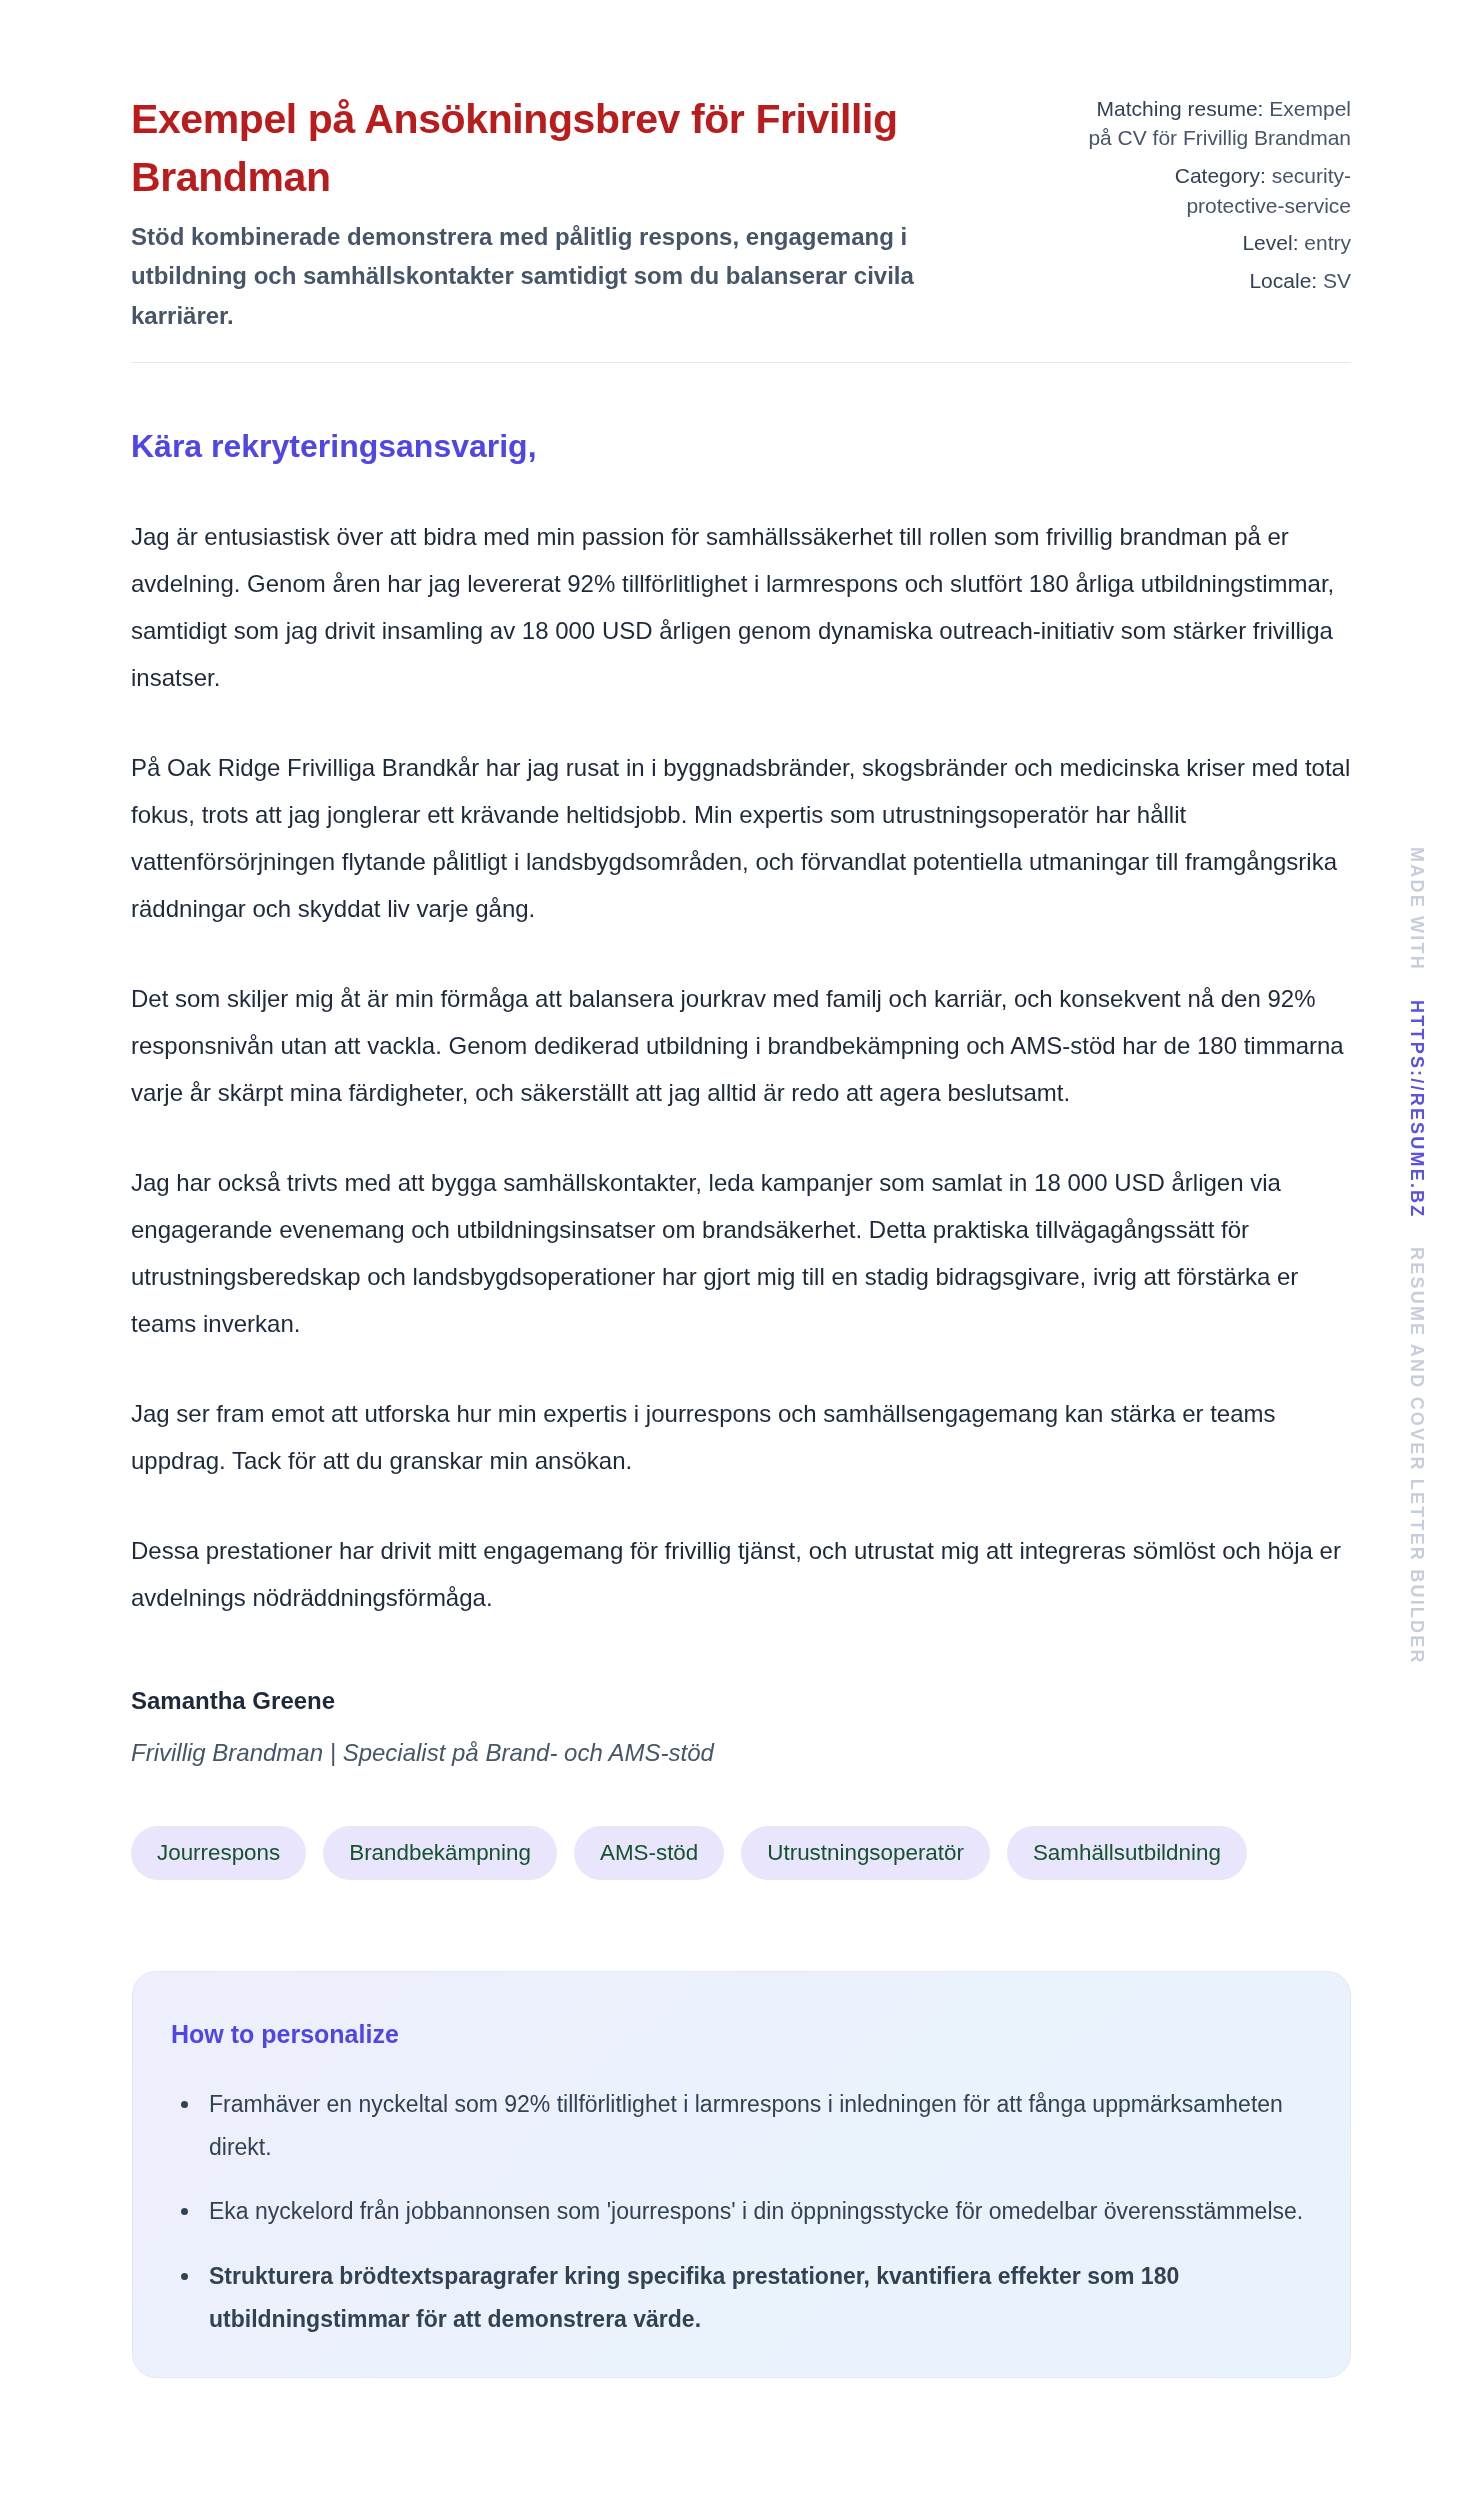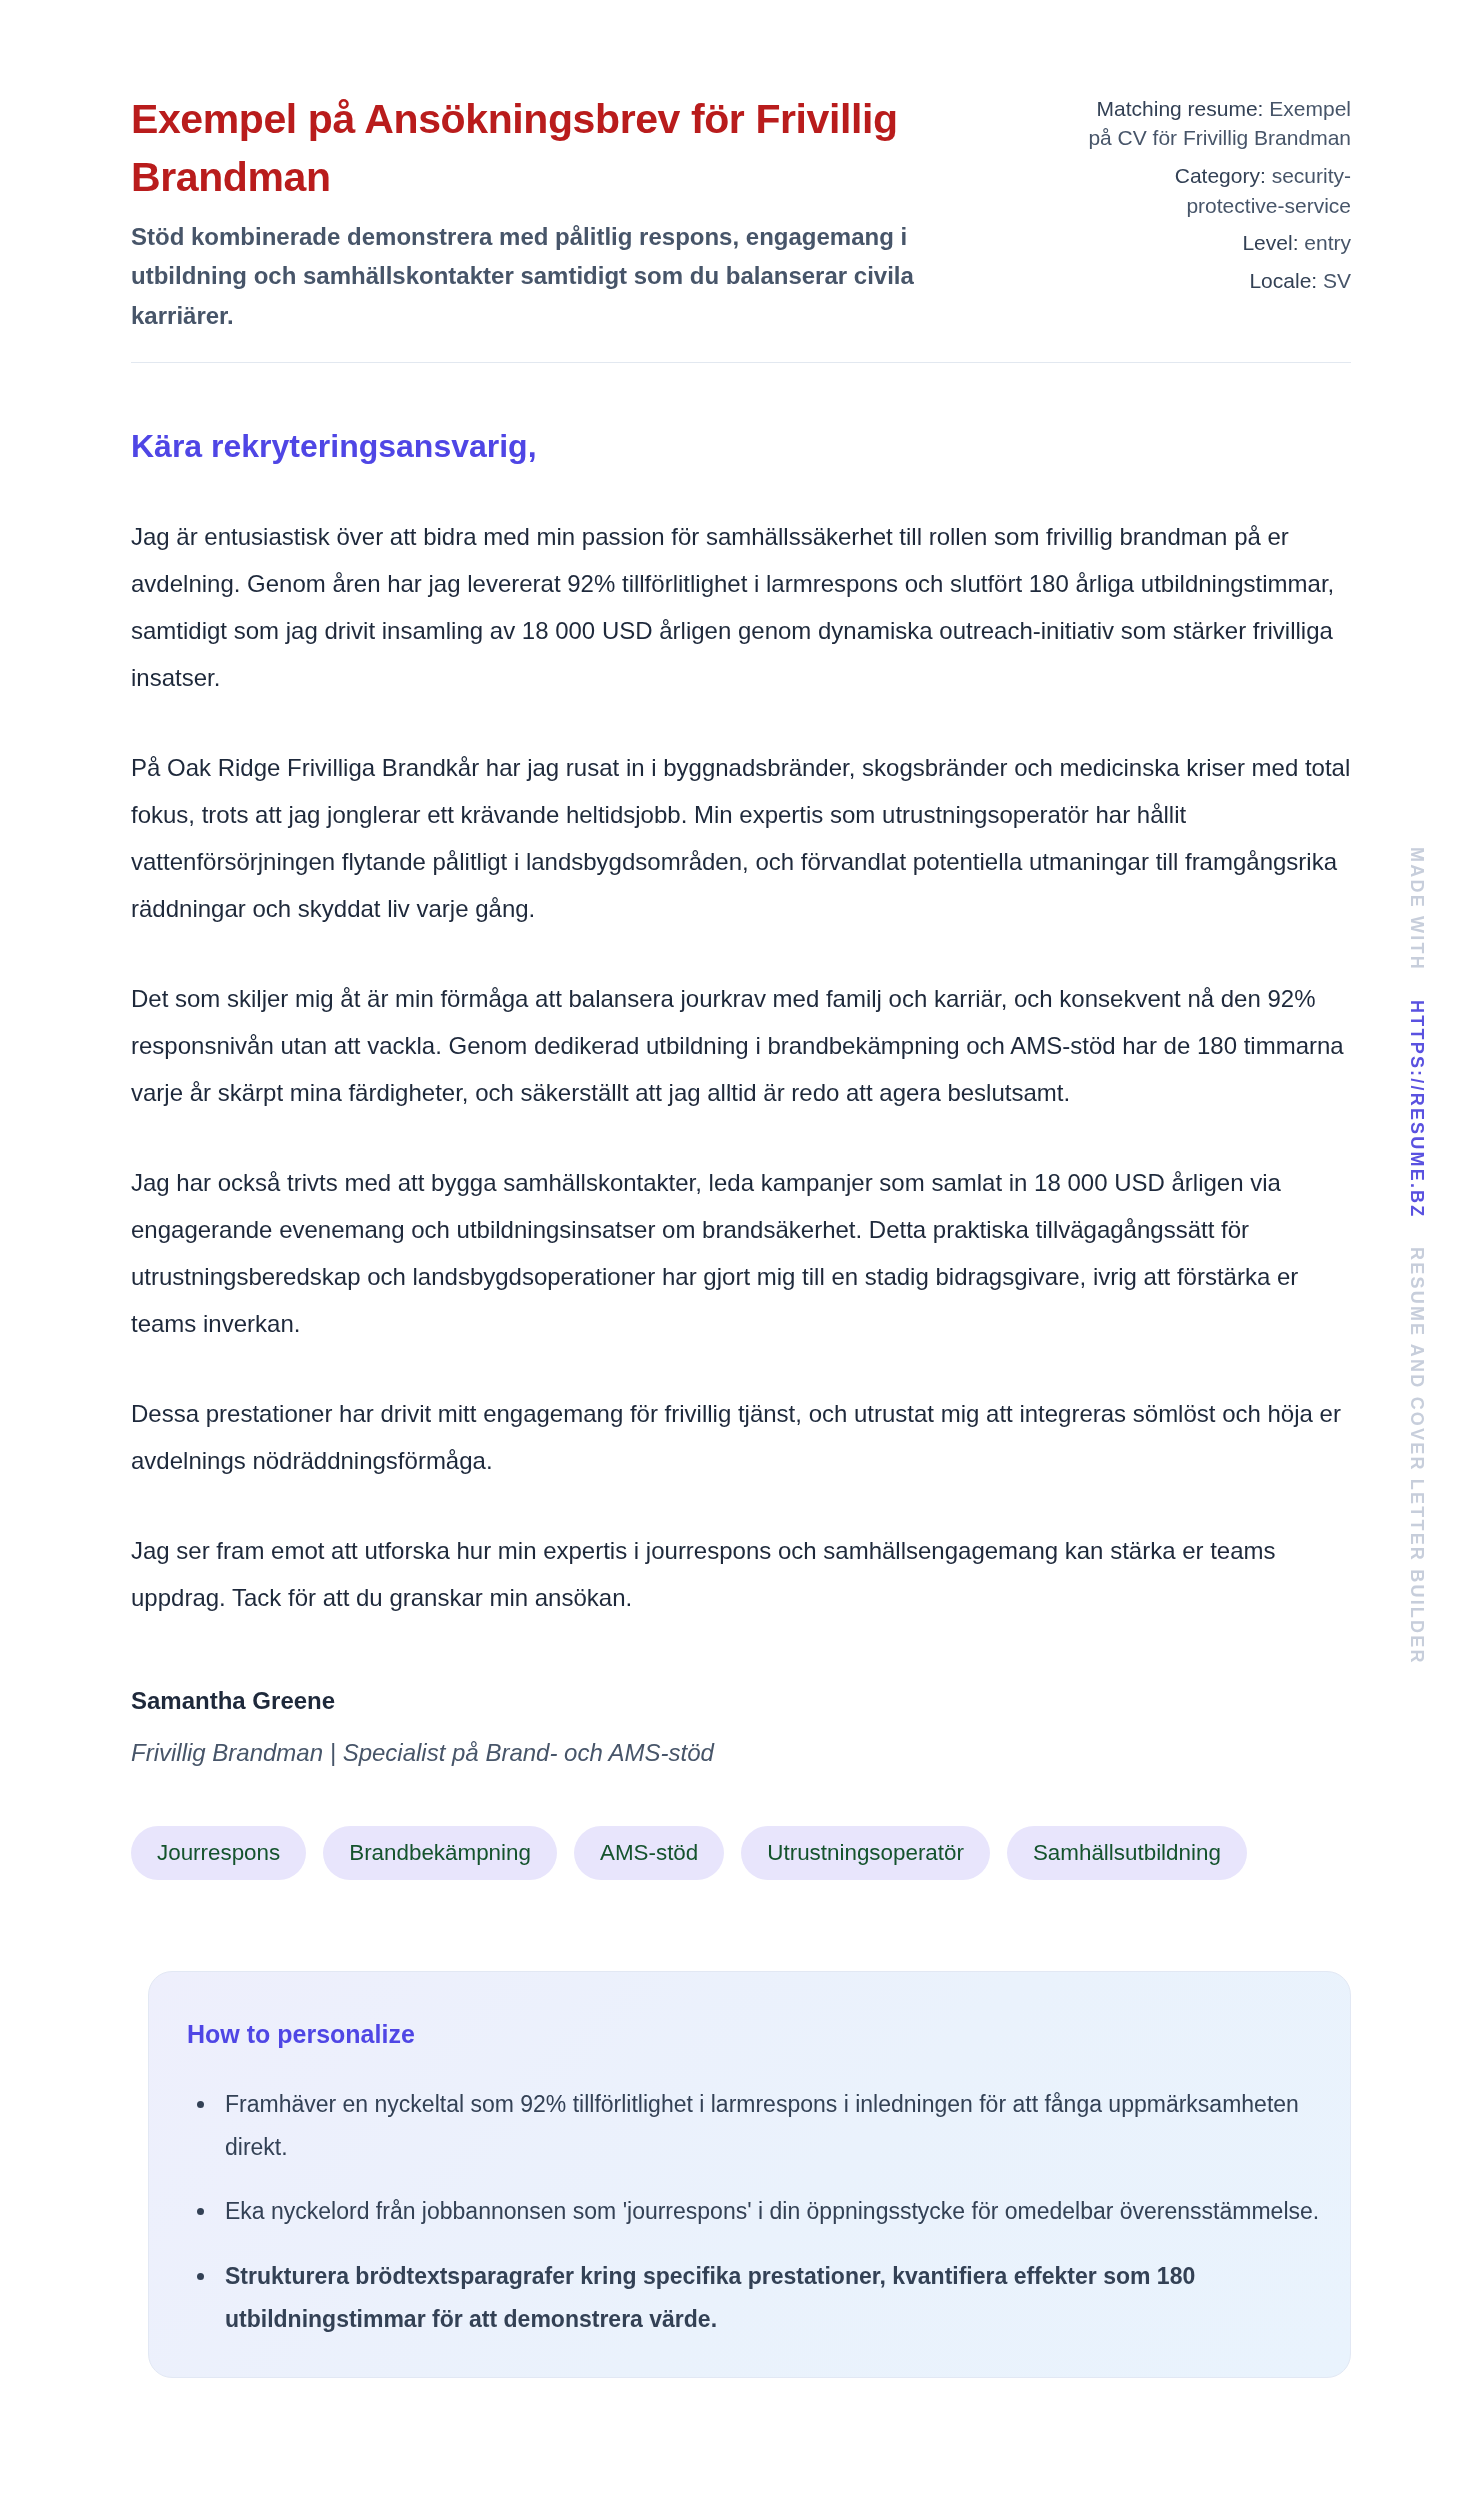--- a/index.html
+++ b/index.html
@@ -107,21 +107,21 @@
     font-weight: 500;
     line-height: 1;
     padding: 16.4px 26px 15.5px 26px;
     border-radius: 8626px;
     white-space: nowrap;
   }
 
   
   .personalize {
     margin-top: 91px;
-    margin-left: 17px;
+    margin-left: 1px;
     background: linear-gradient(135deg, #eeeffc 0%, #eaf2fc 55%, #e9f3fd 100%);
     border: 0.9px solid #e2e8f4;
     border-radius: 24px;
     padding: 45px 28px 36px 38px;
   }
   .personalize h2 {
     margin: 0;
     font-size: 25px;
     font-weight: 700;
     color: #4f46e5;
@@ -195,22 +195,22 @@
   </header>
 
   <hr class="divider">
 
   <section class="letter">
     <p class="greeting">Kära rekryteringsansvarig,</p>
     <p class="para">Jag är entusiastisk över att bidra med min passion för samhällssäkerhet till rollen som frivillig brandman på er avdelning. Genom åren har jag levererat 92% tillförlitlighet i larmrespons och slutfört 180 årliga utbildningstimmar, samtidigt som jag drivit insamling av 18 000 USD årligen genom dynamiska outreach-initiativ som stärker frivilliga insatser.</p>
     <p class="para">På Oak Ridge Frivilliga Brandkår har jag rusat in i byggnadsbränder, skogsbränder och medicinska kriser med total fokus, trots att jag jonglerar ett krävande heltidsjobb. Min expertis som utrustningsoperatör har hållit vattenförsörjningen flytande pålitligt i landsbygdsområden, och förvandlat potentiella utmaningar till framgångsrika räddningar och skyddat liv varje gång.</p>
     <p class="para">Det som skiljer mig åt är min förmåga att balansera jourkrav med familj och karriär, och konsekvent nå den 92% responsnivån utan att vackla. Genom dedikerad utbildning i brandbekämpning och AMS-stöd har de 180 timmarna varje år skärpt mina färdigheter, och säkerställt att jag alltid är redo att agera beslutsamt.</p>
     <p class="para">Jag har också trivts med att bygga samhällskontakter, leda kampanjer som samlat in 18 000 USD årligen via engagerande evenemang och utbildningsinsatser om brandsäkerhet. Detta praktiska tillvägagångssätt för utrustningsberedskap och landsbygdsoperationer har gjort mig till en stadig bidragsgivare, ivrig att förstärka er teams inverkan.</p>
+    <p class="para">Jag ser fram emot att utforska hur min expertis i jourrespons och samhällsengagemang kan stärka er teams uppdrag. Tack för att du granskar min ansökan.</p>
     <p class="para">Dessa prestationer har drivit mitt engagemang för frivillig tjänst, och utrustat mig att integreras sömlöst och höja er avdelnings nödräddningsförmåga.</p>
-    <p class="para">Jag ser fram emot att utforska hur min expertis i jourrespons och samhällsengagemang kan stärka er teams uppdrag. Tack för att du granskar min ansökan.</p>
     <p class="sig-name">Samantha Greene</p>
     <p class="sig-role">Frivillig Brandman | Specialist på Brand- och AMS-stöd</p>
   </section>
 
   <div class="tags">
     <span class="tag">Jourrespons</span>
     <span class="tag">Brandbekämpning</span>
     <span class="tag">AMS-stöd</span>
     <span class="tag">Utrustningsoperatör</span>
     <span class="tag">Samhällsutbildning</span>

